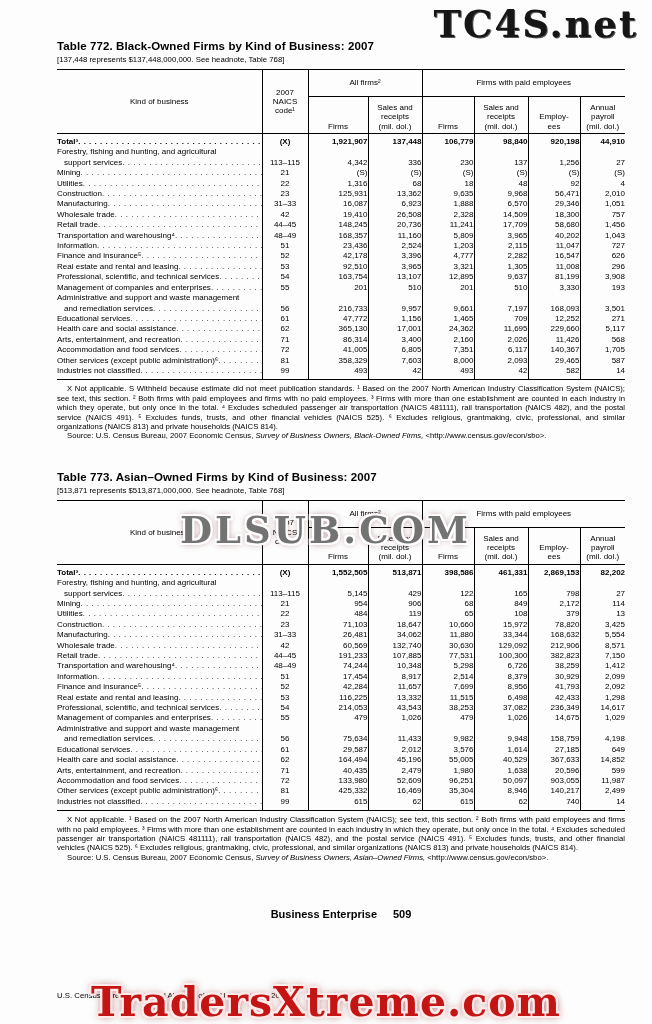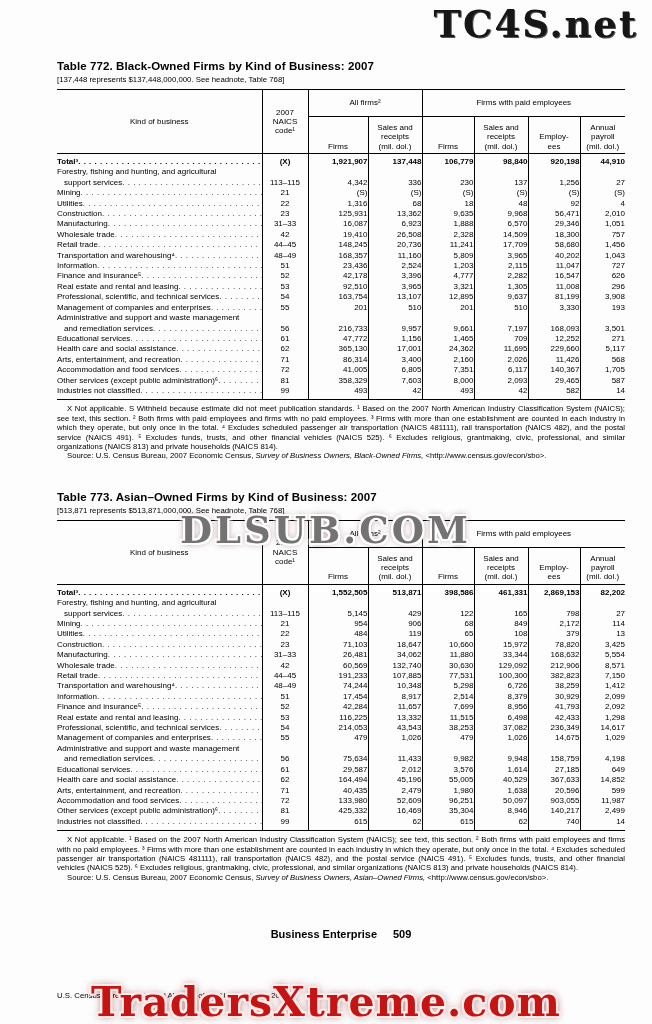--- a/index.html
+++ b/index.html
@@ -1,21 +1,21 @@
 <!DOCTYPE html>
 <html><head>
 <meta charset="utf-8">
 <style>
   html,body { margin:0; padding:0; background:#e8e8e8; }
   .page {
     position:relative; width:652px; height:1024px; margin:0 auto;
     background:#fdfdfd; overflow:hidden;
     font-family:"Liberation Sans", sans-serif; color:#000;
   }
-  .content { padding:60px 27px 0 57px; }
+  .content { padding:40px 27px 0 57px; }
 
   .tbl-title { font-size:11.5px; font-weight:bold; margin:0 0 3px 0; letter-spacing:0.1px; }
   .headnote  { font-size:7.8px; margin:0 0 5px 0; }
 
   table.stat {
     border-collapse:collapse; table-layout:fixed; width:568px;
     border-top:1.5px solid #000; border-bottom:1.5px solid #000;
     font-size:8px;
   }
   .c-kob{width:205px}.c-naics{width:46px}.c-f1{width:60px}.c-s1{width:54px}

